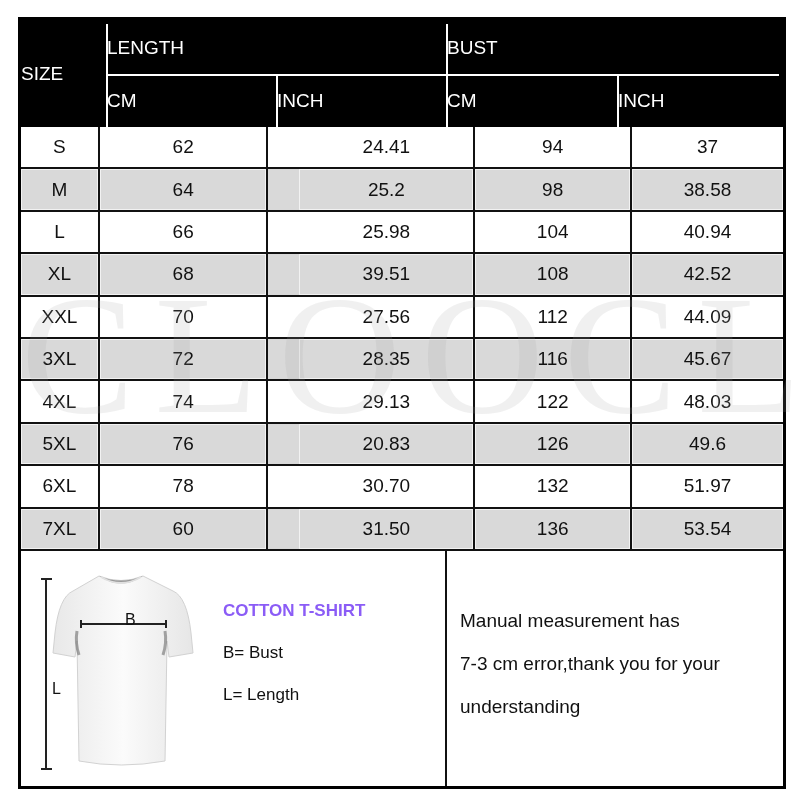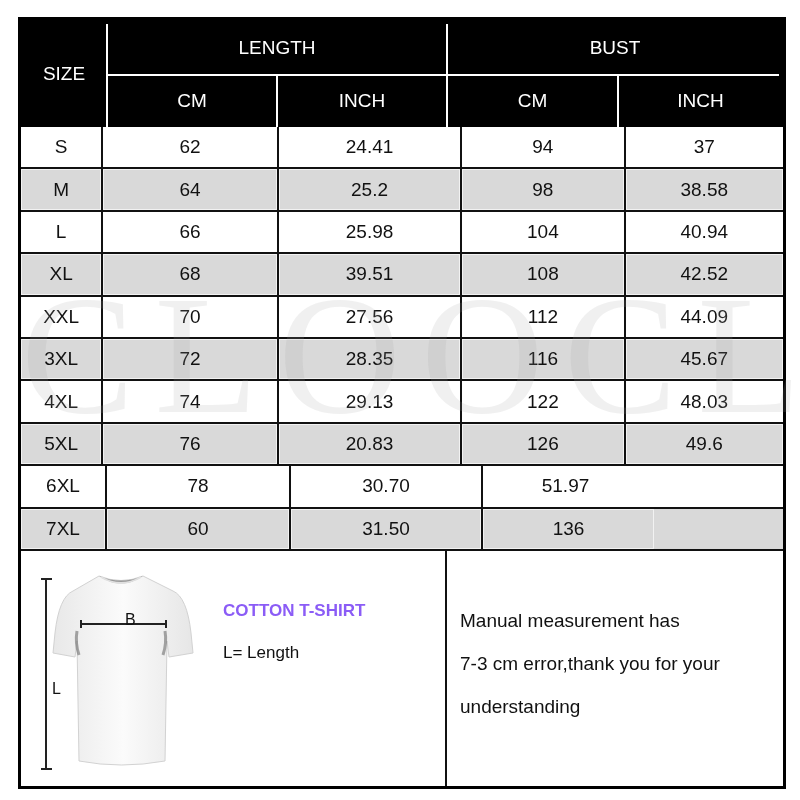--- a/index.html
+++ b/index.html
@@ -4,34 +4,34 @@
 <style>
   * { box-sizing: border-box; margin: 0; padding: 0; }
   html, body { width: 800px; height: 800px; background: #ffffff; overflow: hidden; }
   body { font-family: "Liberation Sans", sans-serif; position: relative; }
 
   .chart {
     position: absolute; left: 18px; top: 17px; width: 768px; height: 772px;
     border: 3px solid #000; background: #fff;
   }
   .hdr { position: absolute; background: #000; color: #fff; font-size: 19px;
-         display: flex; align-items: center; justify-content: center; }
+         display: flex; align-items: center; }
   .vline-w { position: absolute; background: #fff; width: 2px; }
   .hline-w { position: absolute; background: #fff; height: 2px; }
 
   .rows { position: absolute; left: 0; top: 107px; width: 762px; }
   .row { position: relative; height: 42.4px; display: flex; border-bottom: 2px solid #111; }
   .row.alt { background: #d9d9d9; }
   .row.alt .cell { box-shadow: inset 0 0 0 1px #f2f2f2; }
   .cell { display: flex; align-items: center; justify-content: center;
           font-size: 19px; color: #111; border-right: 2px solid #111; height: 100%; position: relative; z-index: 2; }
   .cell:last-child { border-right: none; }
   .c0 { width: 86px; }
   .c1 { width: 184px; }
-  .c2 { width: 192px; }
+  .c2 { width: 192px; margin-left: 31px; }
   .c3 { width: 171px; }
   .c4 { width: 165px; text-align: right; }
 
   .watermark { position: absolute; left: 0; top: 250px; width: 762px; height: 170px;
                display: flex; align-items: center; justify-content: space-around;
                font-family: "Liberation Serif", serif; font-size: 170px; color: rgba(160,160,160,0.16);
                letter-spacing: 20px; pointer-events: none; z-index: 3; }
 
   .bottom { position: absolute; left: 0; top: 531px; width: 762px; height: 235px; display: flex; }
   .panel-left { width: 426px; height: 100%; border-right: 2px solid #111; position: relative; }
@@ -132,27 +132,29 @@
       <div class="cell c0">5XL</div>
       <div class="cell c1">76</div>
       <div class="cell c2">20.83</div>
       <div class="cell c3">126</div>
       <div class="cell c4">49.6</div>
     </div>
     <div class="row">
       <div class="cell c0">6XL</div>
       <div class="cell c1">78</div>
       <div class="cell c2">30.70</div>
+      <div class="cell c3">132</div>
       <div class="cell c4">51.97</div>
     </div>
     <div class="row alt">
       <div class="cell c0">7XL</div>
       <div class="cell c1">60</div>
       <div class="cell c2">31.50</div>
       <div class="cell c3">136</div>
+      <div class="cell c4">53.54</div>
     </div>
   </div>
 
   <div class="watermark">CLOOCL</div>
 
   <div class="bottom">
     <div class="panel-left">
       <svg class="shirt" viewBox="0 0 160 200">
         <defs>
           <linearGradient id="sg" x1="0" y1="0" x2="1" y2="0">
@@ -176,20 +178,21 @@
 
         <line x1="40" y1="53" x2="125" y2="53" stroke="#222" stroke-width="2"></line>
         <line x1="40" y1="49" x2="40" y2="57" stroke="#222" stroke-width="2"></line>
         <line x1="125" y1="49" x2="125" y2="57" stroke="#222" stroke-width="2"></line>
       </svg>
       <span style="position:absolute;left:104px;top:60px;font-size:16px;color:#111;">B</span>
       <span style="position:absolute;left:31px;top:129px;font-size:16px;color:#111;">L</span>
 
       <div class="info">
         <div class="title">COTTON T-SHIRT</div>
+        <div class="line">B= Bust</div>
         <div class="line">L= Length</div>
       </div>
     </div>
 
     <div class="panel-right">
       <div class="note">
         <div>Manual measurement has</div>
         <div>7-3 cm error,thank you for your</div>
         <div>understanding</div>
       </div>

